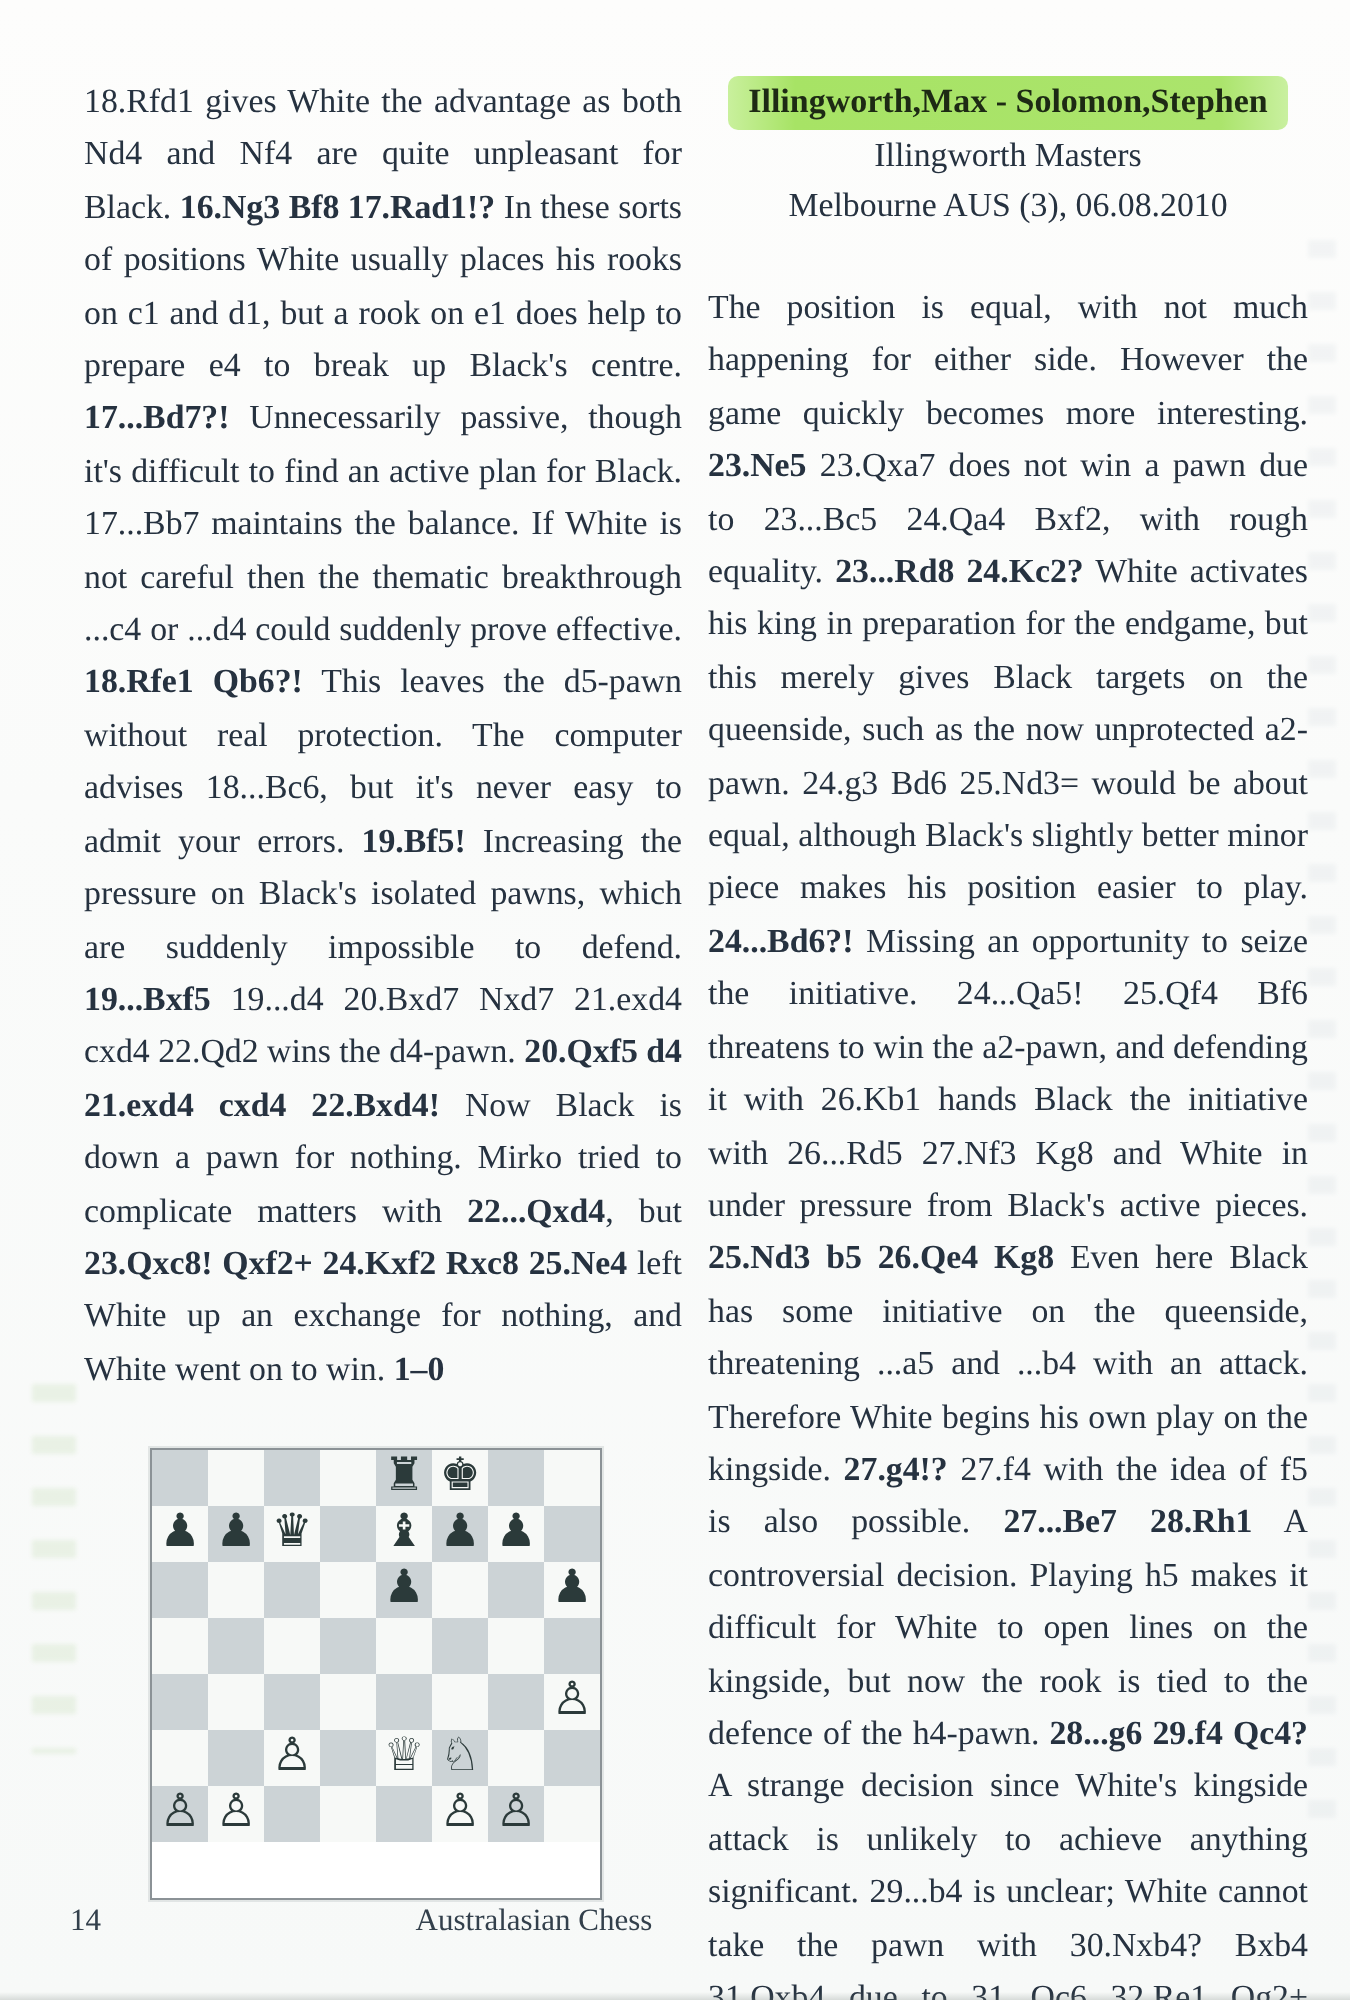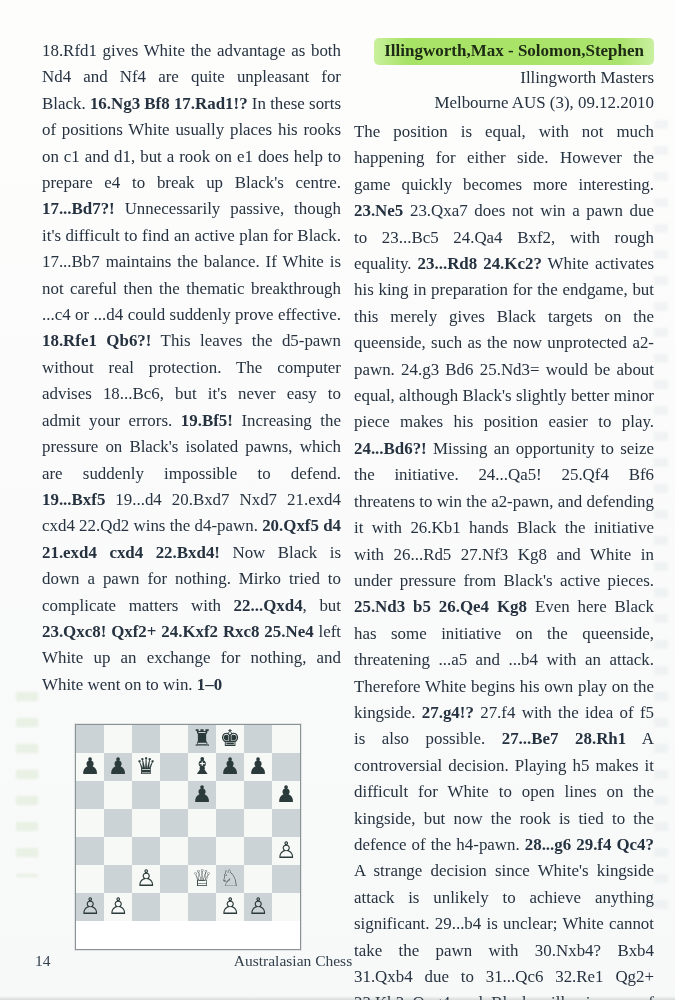--- a/index.html
+++ b/index.html
@@ -14,21 +14,21 @@
   .col{position:absolute; top:38px; width:299px;}
   .col-left{left:42px;}
   .col-right{left:354px; width:300px;}
   .body-par{
     font-size:16.9px; line-height:26.4px; text-align:justify;
     text-justify:inter-word; margin:0 0 26px 0;
   }
   .body-par .mv{font-weight:bold;}
   .last-par{margin-bottom:0;}
   
-  .game-header{text-align:right; margin-bottom:4px;}
+  .game-header{text-align:center; margin-bottom:26px;}
   .hl-line{
     display:inline-block; font-weight:bold; font-size:17px; line-height:24px;
     padding:1px 10px 2px 10px; border-radius:5px;
     background:linear-gradient(90deg,#c9f09d 0%,#a7e365 12%,#abe46c 88%,#c9f0a0 100%);
     color:#1d2a14;
   }
   .sub-line{font-size:16.9px; line-height:25px;}
   
   .diagram-wrap{margin:12px 0 0 33px;}
   .board{
@@ -43,21 +43,21 @@
   }
   
   .ghost{position:absolute; opacity:.10; filter:blur(1px); pointer-events:none;}
   .ghost-left{left:16px; top:692px; width:22px; height:185px;
     background:repeating-linear-gradient(180deg,#6aa83e 0 9px,transparent 9px 26px);}
   .ghost-right{left:654px; top:120px; width:14px; height:800px;
     background:repeating-linear-gradient(180deg,#7b8fa0 0 9px,transparent 9px 26px); opacity:.07;}
   
   .footer{position:absolute; left:0; top:952px; width:675px; height:30px; font-size:15.5px; color:#33404c;}
   .page-num{position:absolute; left:35px; top:0;}
-  .journal{position:absolute; left:0; width:534px; text-align:center; top:0;margin-left:26px;}
+  .journal{position:absolute; left:0; width:534px; text-align:center; top:0;}
 </style>
 </head>
 <body>
 
 <div class="page">
 
   <div class="ghost ghost-left"></div>
   <div class="ghost ghost-right"></div>
 
   <div class="col col-left">
@@ -158,21 +158,21 @@
           </div>
           <div class="sq" style="background: rgb(247, 249, 247);"></div>
         </div>
     </div>
   </div>
 
   <div class="col col-right">
     <div class="game-header">
       <span class="hl-line">Illingworth,Max - Solomon,Stephen</span>
       <div class="sub-line">Illingworth Masters</div>
-      <div class="sub-line">Melbourne AUS (3), 09.12.2010</div>
+      <div class="sub-line">Melbourne AUS (3), 06.08.2010</div>
     </div>
     <p class="body-par last-par"><span>The position is equal, with not much happening for either side. However the game quickly becomes more interesting. </span><span class="mv">23.Ne5</span><span> 23.Qxa7 does not win a pawn due to 23...Bc5 24.Qa4 Bxf2, with rough equality. </span><span class="mv">23...Rd8 24.Kc2?</span><span> White activates his king in preparation for the endgame, but this merely gives Black targets on the queenside, such as the now unprotected a2-pawn. 24.g3 Bd6 25.Nd3= would be about equal, although Black's slightly better minor piece makes his position easier to play. </span><span class="mv">24...Bd6?!</span><span> Missing an opportunity to seize the initiative. 24...Qa5! 25.Qf4 Bf6 threatens to win the a2-pawn, and defending it with 26.Kb1 hands Black the initiative with 26...Rd5 27.Nf3 Kg8 and White in under pressure from Black's active pieces. </span><span class="mv">25.Nd3 b5 26.Qe4 Kg8</span><span> Even here Black has some initiative on the queenside, threatening ...a5 and ...b4 with an attack. Therefore White begins his own play on the kingside. </span><span class="mv">27.g4!?</span><span> 27.f4 with the idea of f5 is also possible. </span><span class="mv">27...Be7 28.Rh1</span><span> A controversial decision. Playing h5 makes it difficult for White to open lines on the kingside, but now the rook is tied to the defence of the h4-pawn. </span><span class="mv">28...g6 29.f4 Qc4?</span><span> A strange decision since White's kingside attack is unlikely to achieve anything significant. 29...b4 is unclear; White cannot take the pawn with 30.Nxb4? Bxb4 31.Qxb4 due to 31...Qc6 32.Re1 Qg2+ 33.Kb3 Qxg4 and Black will win one of White's kingside pawns, after which Black's passed pawn(s) will be very difficult to stop. </span></p>
   </div>
 
   <div class="footer">
     <span class="page-num">14</span>
     <span class="journal">Australasian Chess</span>
   </div>
 
 </div>

